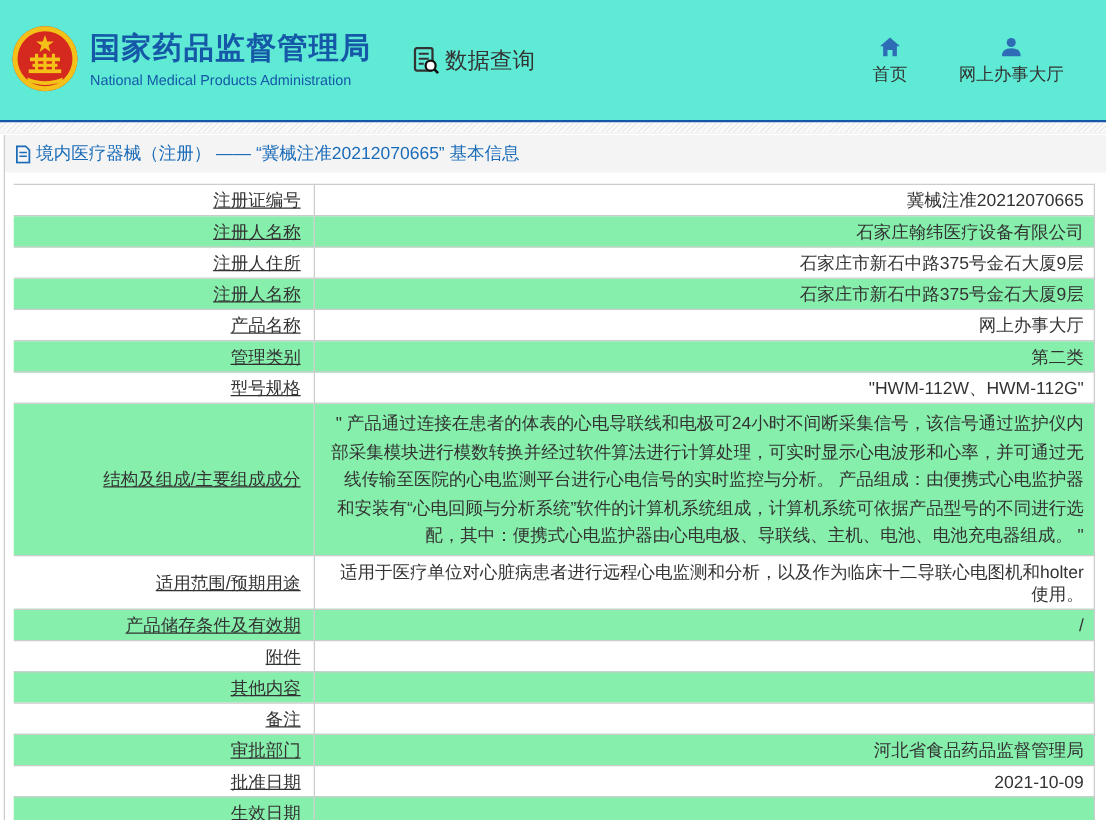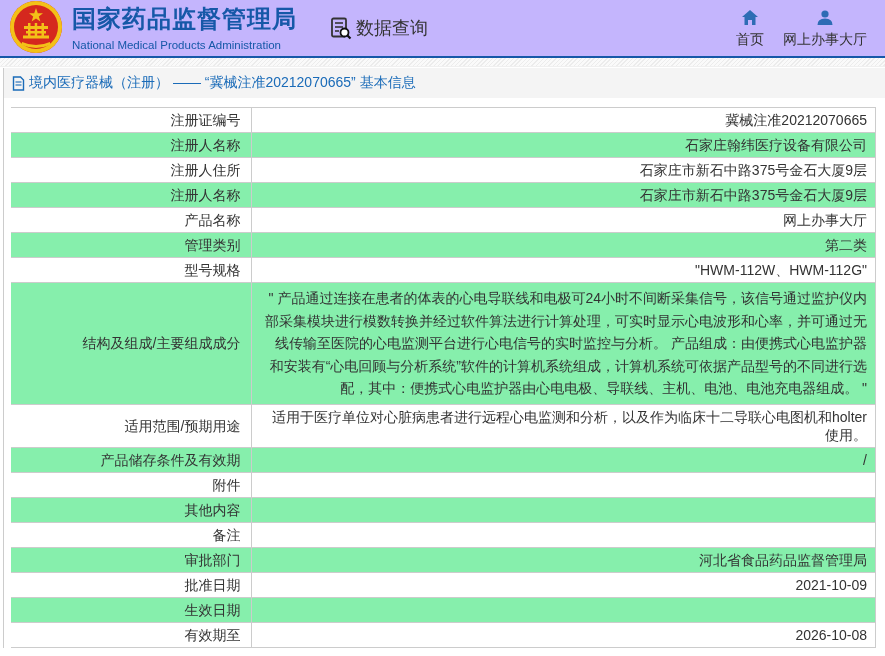--- a/index.html
+++ b/index.html
@@ -1,45 +1,45 @@
 <!DOCTYPE html>
 <html><head>
 <meta charset="utf-8">
 <style>
   * { margin:0; padding:0; box-sizing:border-box; }
   html,body { width:885px; background:#fff; font-family:"Liberation Sans","DejaVu Sans",sans-serif; color:#333; }
   .page { width:885px; height:656px; overflow:hidden; background:#fff; }
 
   
-  .site-header { height:56px; display:flex; align-items:center; padding:0 12px 0 8px; background:#c4b5fd; }
+  .site-header { height:96px; display:flex; align-items:center; padding:0 28px 0 8px; background:#5eead4; }
   .logo-group { display:flex; align-items:center; }
   .emblem { width:56px; height:56px; flex:0 0 auto; }
   .org-names { margin-left:8px; }
   .org-cn { font-size:24px; font-weight:bold; color:#1658a8; letter-spacing:1px; line-height:28px; }
   .org-en { font-size:11.5px; color:#1658a8; margin-top:6px; }
   .section-title { display:flex; align-items:flex-end; margin-left:32px; cursor:pointer; }
   .section-title span { font-size:18px; color:#333; margin-left:3px; }
-  .header-nav { margin-left:auto; display:flex; gap:19px; padding-right:6px; }
+  .header-nav { margin-left:auto; display:flex; gap:41px; padding-right:6px; }
   .nav-item { display:flex; flex-direction:column; align-items:center; text-decoration:none; color:#333; cursor:pointer; }
   .nav-item svg { margin-bottom:3px; }
   .nav-item span { font-size:14px; }
 
   .blue-rule { height:2px; background:#1658a8; }
   .hatch-strip { height:9px; background:repeating-linear-gradient(135deg,#ececec 0px,#ececec 1px,#fafafa 1px,#fafafa 3px); border-bottom:1px solid #f0f0f0; }
 
   
   .content { margin-left:3px; border-left:1px solid #ccc; min-height:560px; }
   .breadcrumb { height:30px; margin-top:1px; background:#f4f4f4; display:flex; align-items:center; padding-left:8px; color:#1a6bb8; font-size:14px; }
   .breadcrumb svg { margin-right:4px; flex:0 0 auto; }
 
   table.info-table { border-collapse:collapse; width:865px; margin:9px 0 0 7px; table-layout:fixed; }
   td { border:1px solid #ccc; font-size:14px; vertical-align:middle;text-align:right; }
   td:first-child { border-left:none; }
   tr.alt td { background:#86efac; }
-  td.label { width:240px; text-align:right; padding:3px 10px 3px 4px; height:24px; line-height:18px; color:#333; white-space:nowrap; }
+  td.label { width:240px; text-align:right; padding:3px 10px 3px 4px; height:24px; line-height:18px; color:#333; white-space:nowrap;text-decoration:underline; }
   td.value { padding:3px 8px 3px 10px; line-height:18px; word-break:break-all; }
   tr.tall td.value { line-height:22.5px; padding-top:4px; padding-bottom:4px; }
 </style>
 </head>
 <body>
 
 <div class="page">
 
   <header class="site-header">
     <div class="logo-group">

